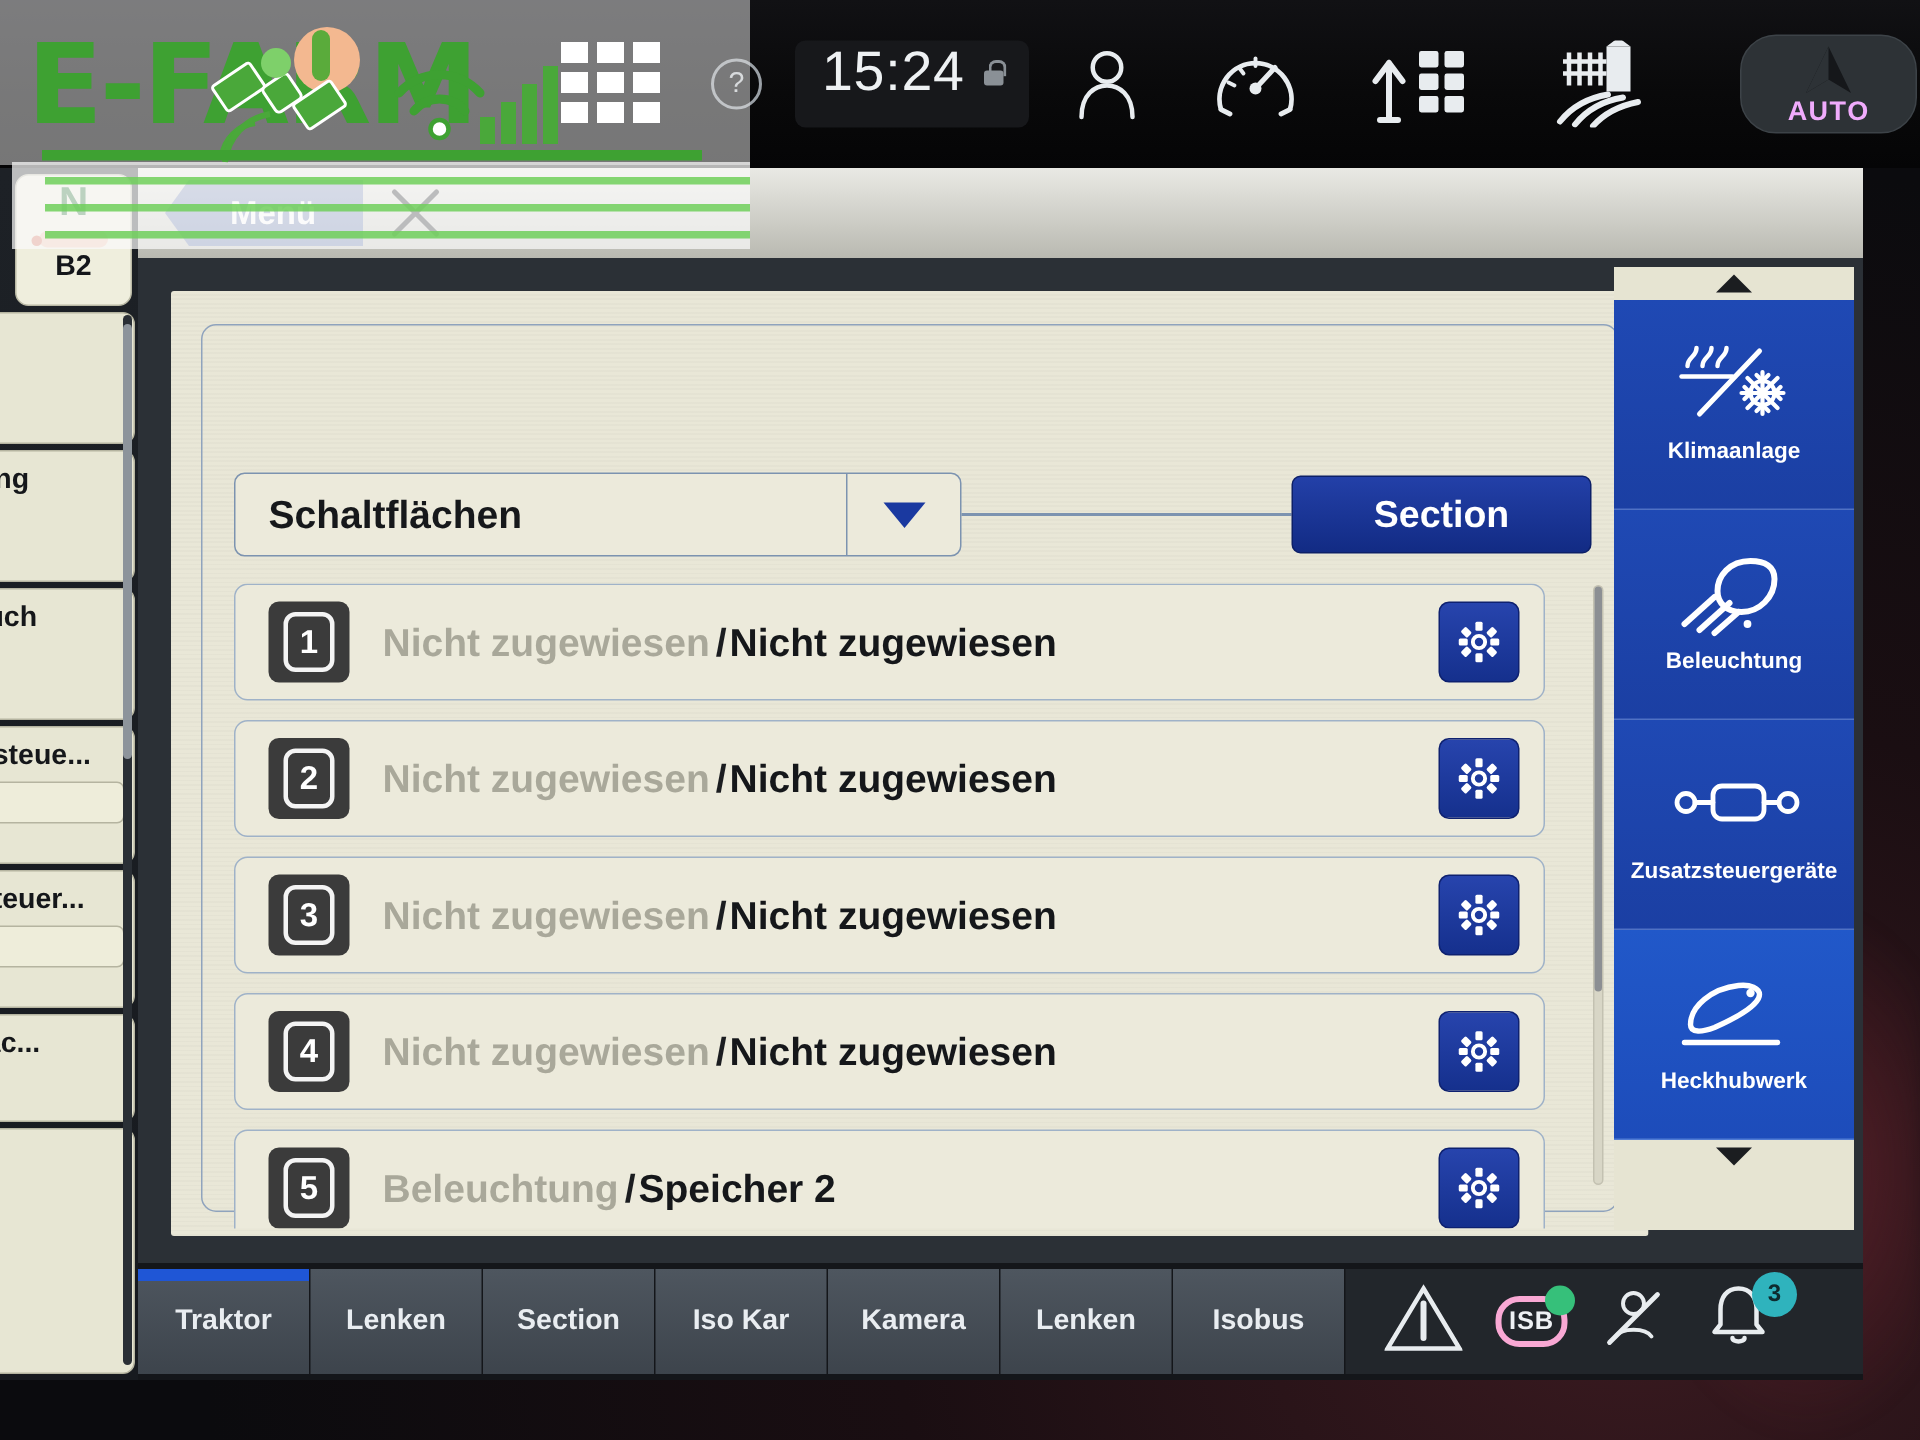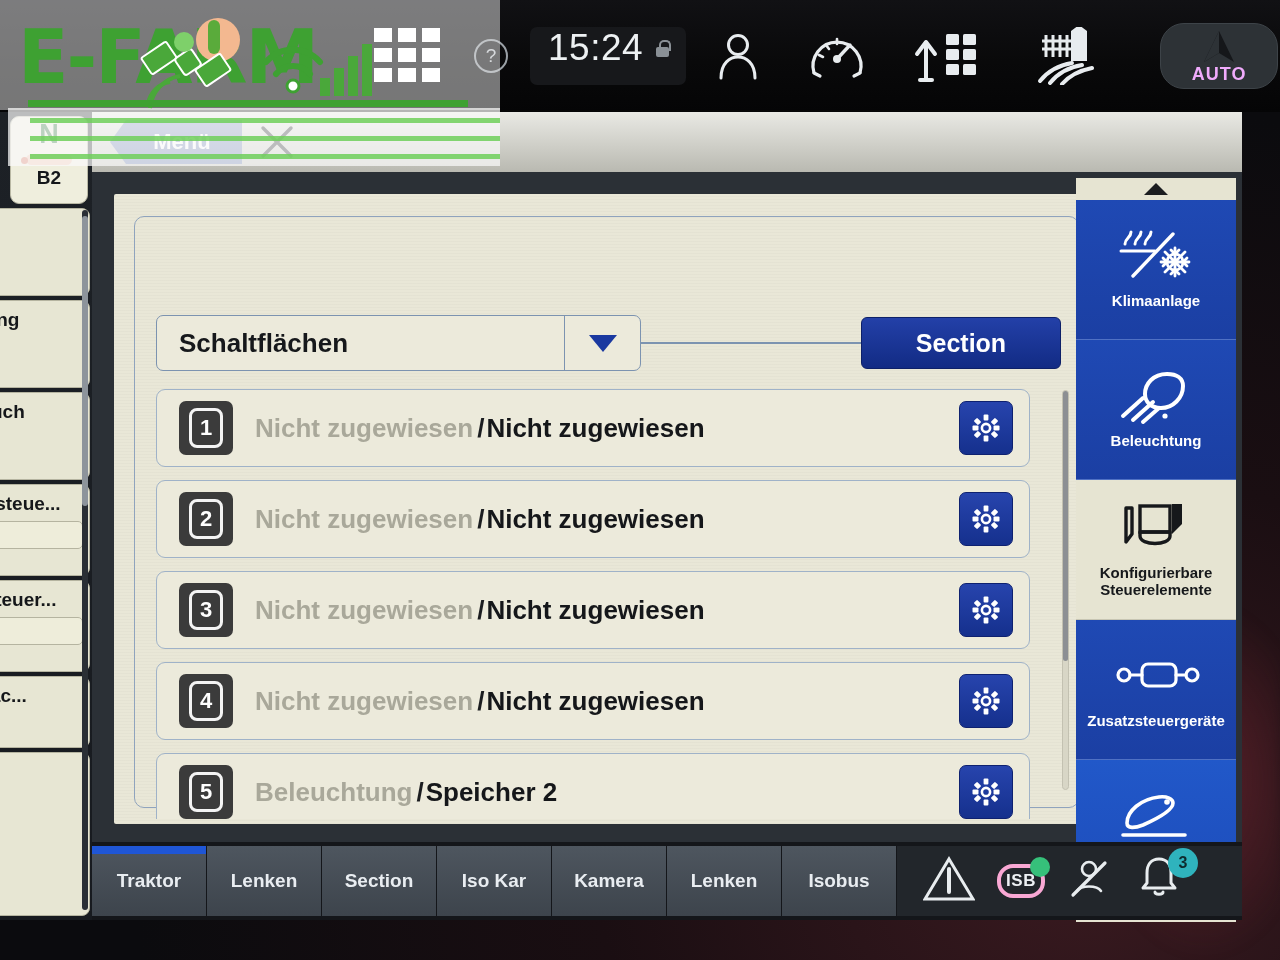--- a/index.html
+++ b/index.html
@@ -653,31 +653,20 @@
             <path d="M10 50 L30 32"></path>
               <path d="M20 54 L40 36"></path>
               <path d="M30 56 L46 42"></path>
           </g>
           <circle cx="52" cy="50" r="2.6" fill="#ffffff"></circle>
         </svg>
       </div>
       <div class="side-label">Beleuchtung</div>
     </div>
 
-    <div class="side-item active">
-      <div class="side-icon">
-        <svg width="80" height="56" viewBox="0 0 80 56">
-          <path d="M10 8 L16 8 L16 34 L10 42 Z" fill="none" stroke="#16181b" stroke-width="3.4" stroke-linejoin="round"></path>
-          <rect x="24" y="6" width="30" height="26" fill="none" stroke="#16181b" stroke-width="3.4"></rect>
-          <path d="M24 36 C24 46 54 46 54 36 L54 32 L24 32 Z" fill="none" stroke="#16181b" stroke-width="3.4" stroke-linejoin="round"></path>
-          <path d="M56 4 L66 4 L66 24 L56 34 Z" fill="#16181b"></path>
-        </svg>
-      </div>
-      <div class="side-label">Konfigurierbare Steuerelemente</div>
-    </div>
 
     <div class="side-item blue">
       <div class="side-icon">
         <svg width="96" height="40" viewBox="0 0 96 40">
           <rect x="34" y="8" width="34" height="22" rx="6" fill="none" stroke="#ffffff" stroke-width="3.2"></rect>
           <path d="M22 19 L34 19 M68 19 L78 19" stroke="#ffffff" stroke-width="3.2" stroke-linecap="round"></path>
           <circle cx="16" cy="19" r="6" fill="none" stroke="#ffffff" stroke-width="3.2"></circle>
           <circle cx="84" cy="19" r="6" fill="none" stroke="#ffffff" stroke-width="3.2"></circle>
         </svg>
       </div>

